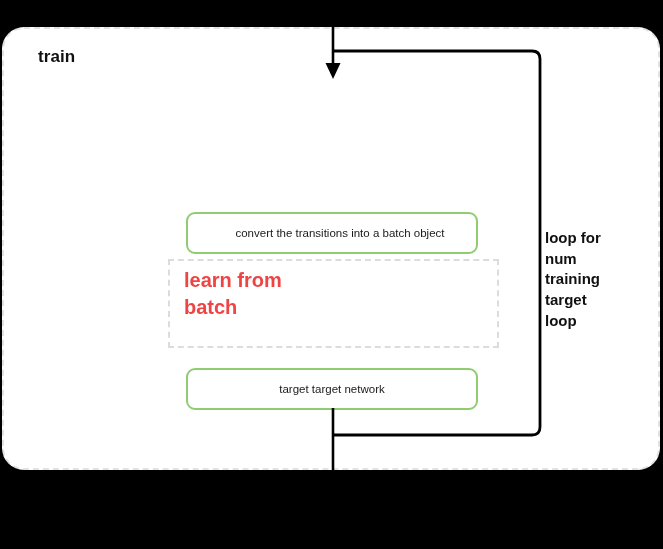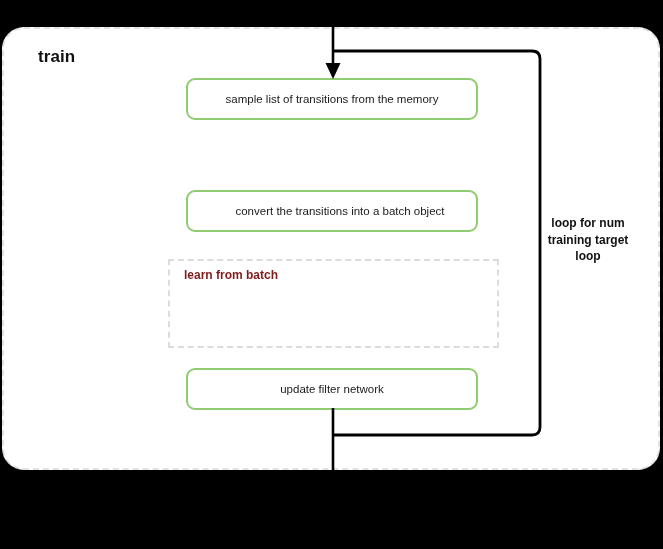--- a/index.html
+++ b/index.html
@@ -59,55 +59,55 @@
   }
   .step-label {
     font-size: 11.5px;
     color: #1a1a1a;
     text-align: center;
     line-height: 1.25;
   }
 
   #step-box-0 { top: 78px; }
   #step-box-1 { top: 138px; }
-  #step-box-2 { top: 190px; padding-left: 16px; }
+  #step-box-2 { top: 212px; padding-left: 16px; }
   #step-box-3 { top: 368px; }
 
   
   #learn-box {
     position: absolute;
     left: 168px;
     top: 259px;
     width: 331px;
     height: 89px;
     box-sizing: border-box;
     background: #ffffff;
     border: 2px dashed #dcdcdc;
   }
   #learn-label {
     position: absolute;
     left: 14px;
     top: 6px;
     width: 120px;
-    font-size: 12px;
+    font-size: 20px;
     font-weight: bold;
-    color: #7f1d1d;
+    color: #ef4444;
     line-height: 1.35;
   }
 
   
   #loop-caption {
     position: absolute;
     left: 545px;
-    top: 215px;
+    top: 228px;
     width: 86px;
-    font-size: 12px;
+    font-size: 15px;
     font-weight: bold;
     color: #111111;
-    text-align: center;
+    text-align: left;
     line-height: 1.38;
   }
 
   
   #connectors {
     position: absolute;
     left: 0;
     top: 0;
     width: 663px;
     height: 549px;
@@ -116,35 +116,32 @@
 </style>
 </head>
 <body>
 
 <div id="canvas">
 
   <div id="train-container"></div>
 
   <div id="train-title">train</div>
 
-  <div class="step-box" id="step-box-0">
-    <span class="step-label">sample list of transitions from the memory</span>
-  </div>
 
 
   <div class="step-box" id="step-box-2">
     <span class="step-label">convert the transitions into a batch object</span>
   </div>
 
   <div id="learn-box">
     <div id="learn-label">learn from batch</div>
   </div>
 
   <div class="step-box" id="step-box-3">
-    <span class="step-label">update filter network</span>
+    <span class="step-label">target target network</span>
   </div>
 
   <div id="loop-caption">
     <span>loop for num</span><br>
     <span>training target</span><br>
     <span>loop</span>
   </div>
 
   <svg id="connectors" viewBox="0 0 663 549">
 

